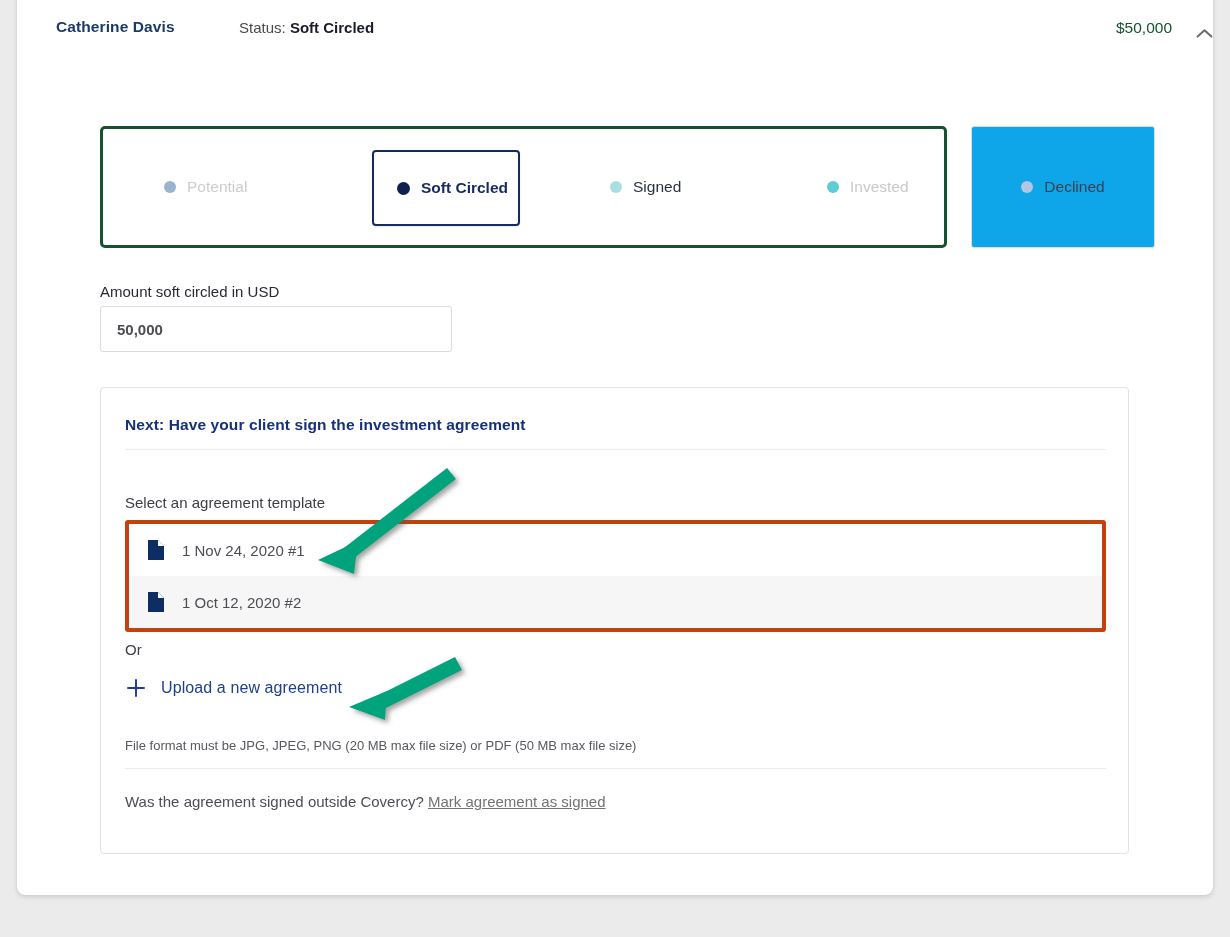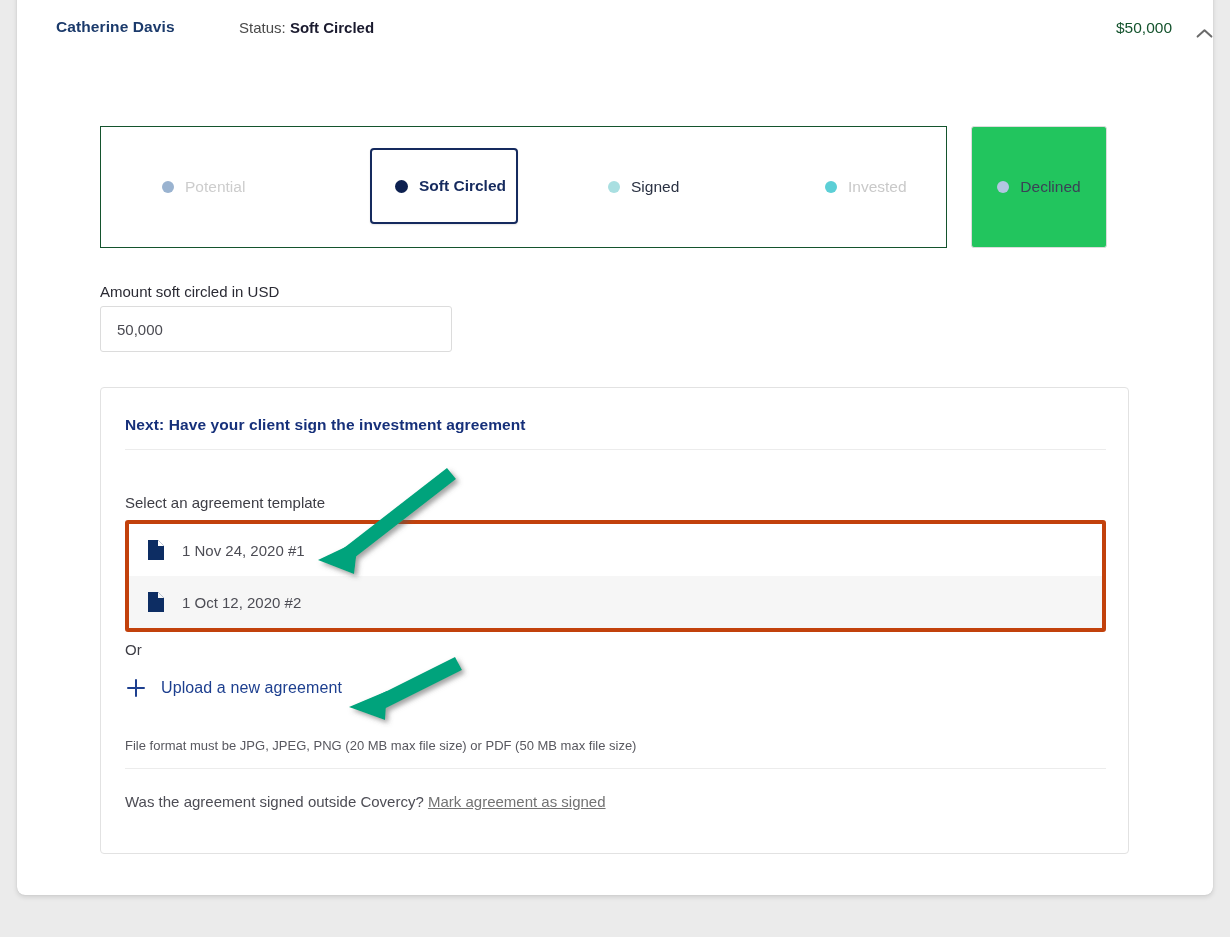--- a/index.html
+++ b/index.html
@@ -68,22 +68,22 @@
     cursor: pointer;
     background: none; border: none; padding: 0;
   }
   .chevron-btn svg { display: block; }
 
   
   .stepper {
     position: absolute;
     left: 83px; top: 140px;
     width: 847px; height: 122px;
-    border: 1px solid #14532d;
-    border-radius: 0;
+    border: 3px solid #14532d;
+    border-radius: 5px;
     background: #fff;
   }
   .step {
     position: absolute;
     top: 0; height: 100%;
     display: flex;
     align-items: center;
     font-size: 15.5px;
     white-space: nowrap;
     cursor: pointer;
@@ -120,24 +120,24 @@
     width: 13px; height: 13px;
     border-radius: 50%;
     background: #0d2050;
     margin-right: 11px;
     flex: none;
   }
 
   .declined-box {
     position: absolute;
     left: 954px; top: 140px;
-    width: 136px; height: 122px;
+    width: 184px; height: 122px;
     border: 1px solid #dcdcdc;
     border-radius: 3px;
-    background: #22c55e;
+    background: #0ea5e9;
     display: flex; align-items: center; justify-content: center;
     font-size: 15.5px;
     color: #3a4256;
     cursor: pointer;
   }
   .declined-box .dot {
     width: 12px; height: 12px;
     border-radius: 50%;
     margin-right: 11px;
     flex: none;
@@ -156,20 +156,21 @@
     left: 83px; top: 320px;
     width: 352px; height: 46px;
     border: 1px solid #dcdcdc;
     border-radius: 3px;
     background: #fff;
     font-family: "Liberation Sans", sans-serif;
     font-size: 15px;
     color: #4b4b52;
     padding: 0 16px;
     outline: none;
+    font-weight: bold;
   }
 
   
   .next-panel {
     position: absolute;
     left: 83px; top: 401px;
     width: 1029px; height: 467px;
     border: 1px solid #e2e2e2;
     border-radius: 4px;
     background: #fff;

